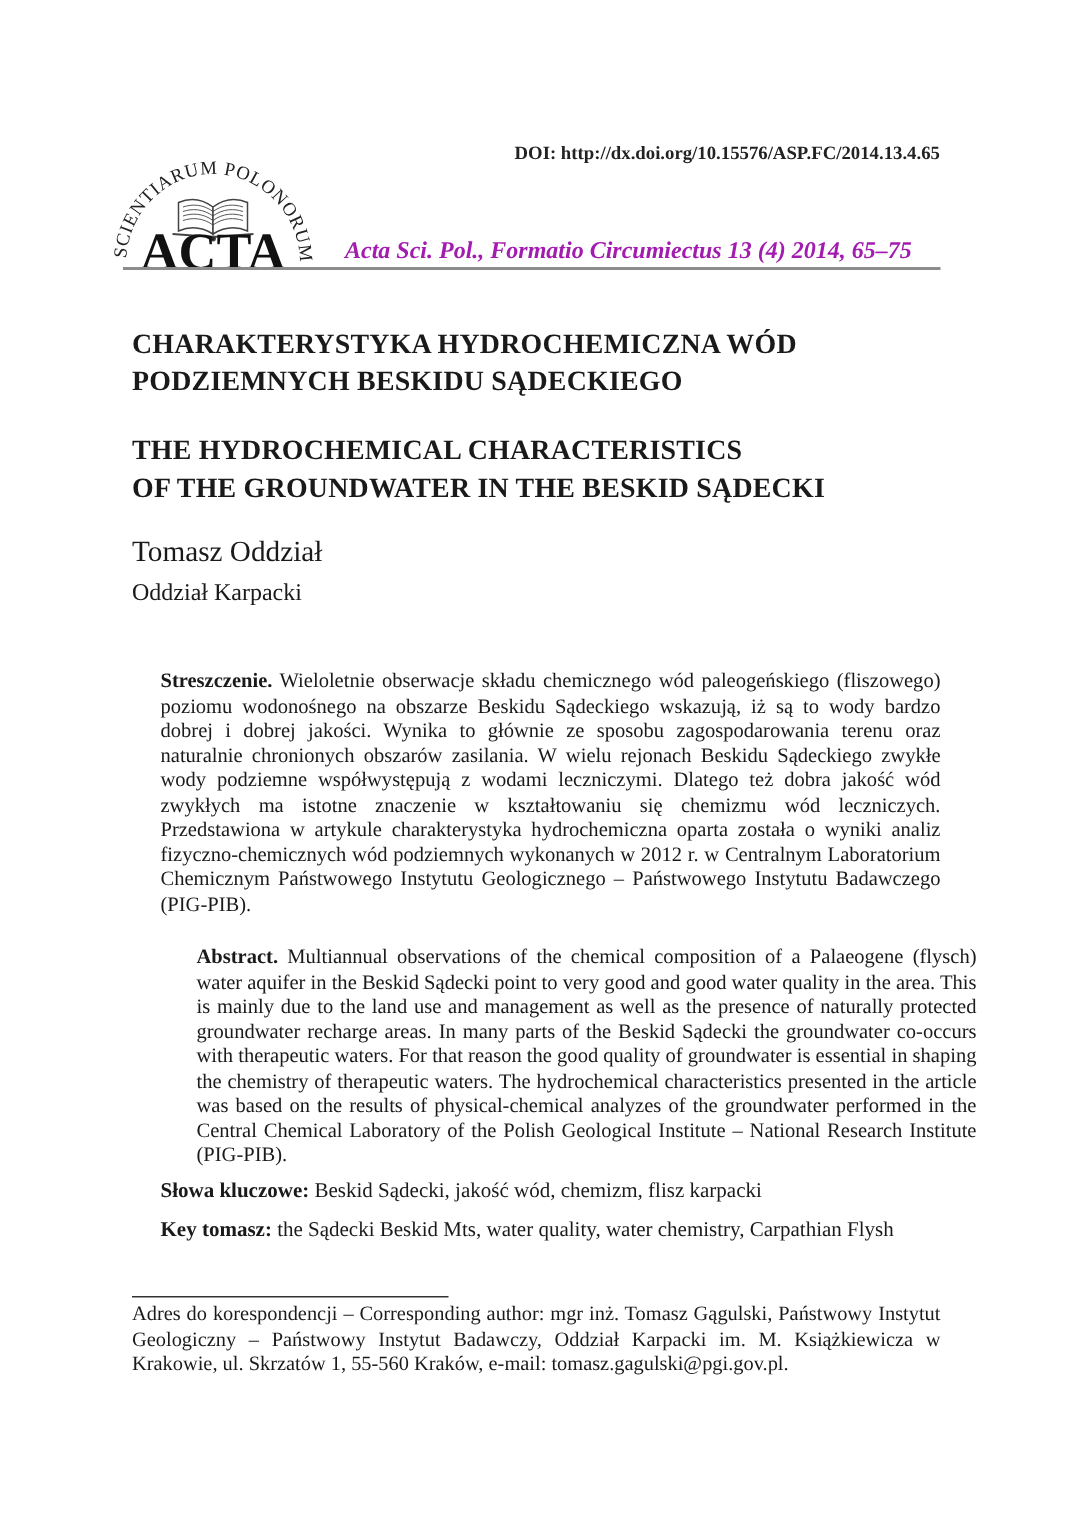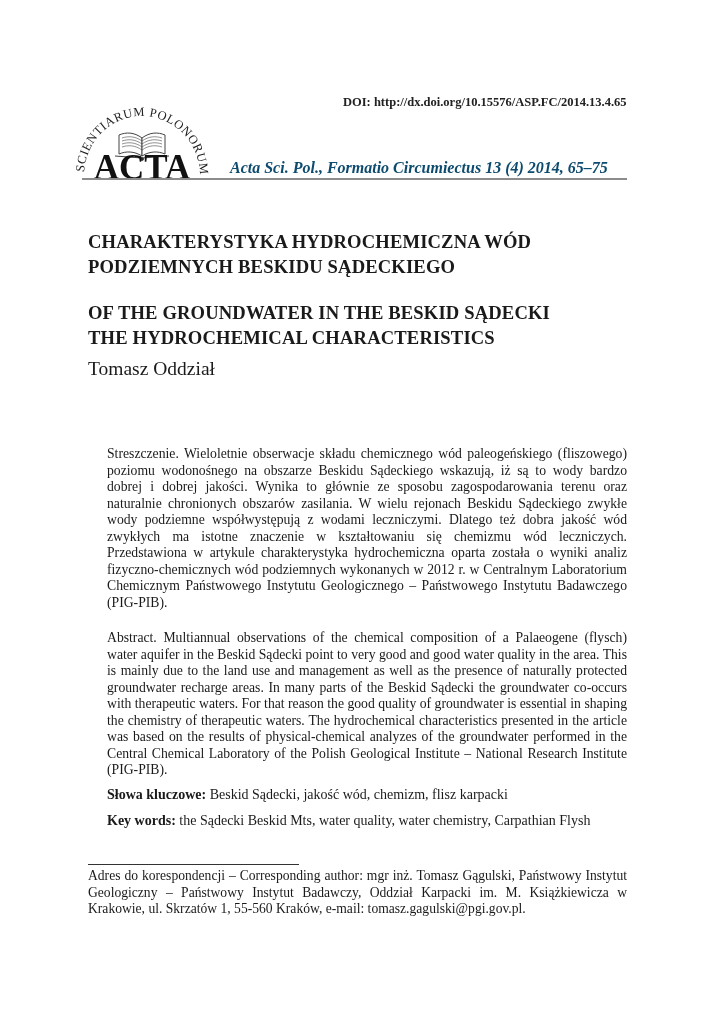--- a/index.html
+++ b/index.html
@@ -6,34 +6,34 @@
   body { width: 723px; height: 1024px; position: relative; overflow: hidden;
          font-family: "Liberation Serif", "DejaVu Serif", serif; color: #1a1a1a; }
   .abs { position: absolute; }
 
   .doi { left: 343px; top: 95px; font-size: 12.5px; color: #222; white-space: nowrap; font-weight: bold; }
 
   .logo { left: 72px; top: 92px; width: 140px; height: 90px; }
   .logo svg { display: block; }
 
   .journal { left: 230px; top: 159px; font-size: 16px; font-style: italic; font-weight: bold;
-             white-space: nowrap; color: #0c4a6e; }
+             white-space: nowrap; color: #a21caf; }
   .header-rule { left: 82px; top: 178px; width: 545px; height: 2px; background: #8c8c8c; }
 
-  .title { left: 88px; font-size: 18.6px; font-weight: bold; line-height: 24.5px; letter-spacing: 0.15px; margin-top: 12px; }
+  .title { left: 88px; font-size: 18.6px; font-weight: bold; line-height: 24.5px; letter-spacing: 0.15px; }
   .title-pl { top: 218px; }
   .title-en { top: 289px; }
 
   .author { left: 88px; top: 358px; font-size: 19.5px; }
   .affil { left: 88px; top: 385px; font-size: 16px; line-height: 22px; }
 
   .para { left: 107px; width: 520px; font-size: 13.7px; line-height: 16.55px; text-align: justify; }
-  .para b { font-weight: normal; }
+  .para b { font-weight: bold; }
   .streszczenie { top: 446px; }
-  .abstract { top: 630px; }
+  .abstract { top: 630px; margin-left: 24px; }
   .kw-pl { top: 787px; }
   .kw-en { top: 813px; }
   .kw { left: 107px; font-size: 14px; line-height: 16.5px; white-space: nowrap; }
 
   .foot-rule { left: 88px; top: 864px; width: 211px; height: 1px; background: #333; }
   .footnote { left: 88px; top: 868px; width: 539px; font-size: 13.6px; line-height: 16.5px; text-align: justify; }
 </style>
 </head>
 <body>
 
@@ -62,42 +62,43 @@
 
 <div class="abs journal">Acta Sci. Pol., Formatio Circumiectus 13 (4) 2014, 65–75</div>
 <div class="abs header-rule"></div>
 
 <div class="abs title title-pl">
   <div>CHARAKTERYSTYKA HYDROCHEMICZNA WÓD</div>
   <div>PODZIEMNYCH BESKIDU SĄDECKIEGO</div>
 </div>
 
 <div class="abs title title-en">
+  <div>THE HYDROCHEMICAL CHARACTERISTICS</div>
   <div>OF THE GROUNDWATER IN THE BESKID SĄDECKI</div>
-  <div>THE HYDROCHEMICAL CHARACTERISTICS</div>
 </div>
 
 <div class="abs author">Tomasz Oddział</div>
 <div class="abs affil">
+  <div>Oddział Karpacki</div>
 </div>
 
 <div class="abs para streszczenie">
   <b>Streszczenie.</b>
   <span>Wieloletnie obserwacje składu chemicznego wód paleogeńskiego (fliszowego) poziomu wodonośnego na obszarze Beskidu Sądeckiego wskazują, iż są to wody bardzo dobrej i dobrej jakości. Wynika to głównie ze sposobu zagospodarowania terenu oraz naturalnie chronionych obszarów zasilania. W wielu rejonach Beskidu Sądeckiego zwykłe wody podziemne współwystępują z wodami leczniczymi. Dlatego też dobra jakość wód zwykłych ma istotne znaczenie w kształtowaniu się chemizmu wód leczniczych. Przedstawiona w artykule charakterystyka hydrochemiczna oparta została o wyniki analiz fizyczno-chemicznych wód podziemnych wykonanych w 2012 r. w Centralnym Laboratorium Chemicznym Państwowego Instytutu Geologicznego – Państwowego Instytutu Badawczego (PIG-PIB).</span>
 </div>
 
 <div class="abs para abstract">
   <b>Abstract.</b>
   <span>Multiannual observations of the chemical composition of a Palaeogene (flysch) water aquifer in the Beskid Sądecki point to very good and good water quality in the area. This is mainly due to the land use and management as well as the presence of naturally protected groundwater recharge areas. In many parts of the Beskid Sądecki the groundwater co-occurs with therapeutic waters. For that reason the good quality of groundwater is essential in shaping the chemistry of therapeutic waters. The hydrochemical characteristics presented in the article was based on the results of physical-chemical analyzes of the groundwater performed in the Central Chemical Laboratory of the Polish Geological Institute – National Research Institute (PIG-PIB).</span>
 </div>
 
 <div class="abs kw kw-pl">
   <b>Słowa kluczowe:</b>
   <span>Beskid Sądecki, jakość wód, chemizm, flisz karpacki</span>
 </div>
 
 <div class="abs kw kw-en">
-  <b>Key words:</b>
+  <b>Key tomasz:</b>
   <span>the Sądecki Beskid Mts, water quality, water chemistry, Carpathian Flysh</span>
 </div>
 
 <div class="abs foot-rule"></div>
 <div class="abs footnote">Adres do korespondencji – Corresponding author: mgr inż. Tomasz Gągulski, Państwowy Instytut Geologiczny – Państwowy Instytut Badawczy, Oddział Karpacki im. M. Książkiewicza w Krakowie, ul. Skrzatów 1, 55-560 Kraków, e-mail: tomasz.gagulski@pgi.gov.pl.</div>
 
 </body></html>

